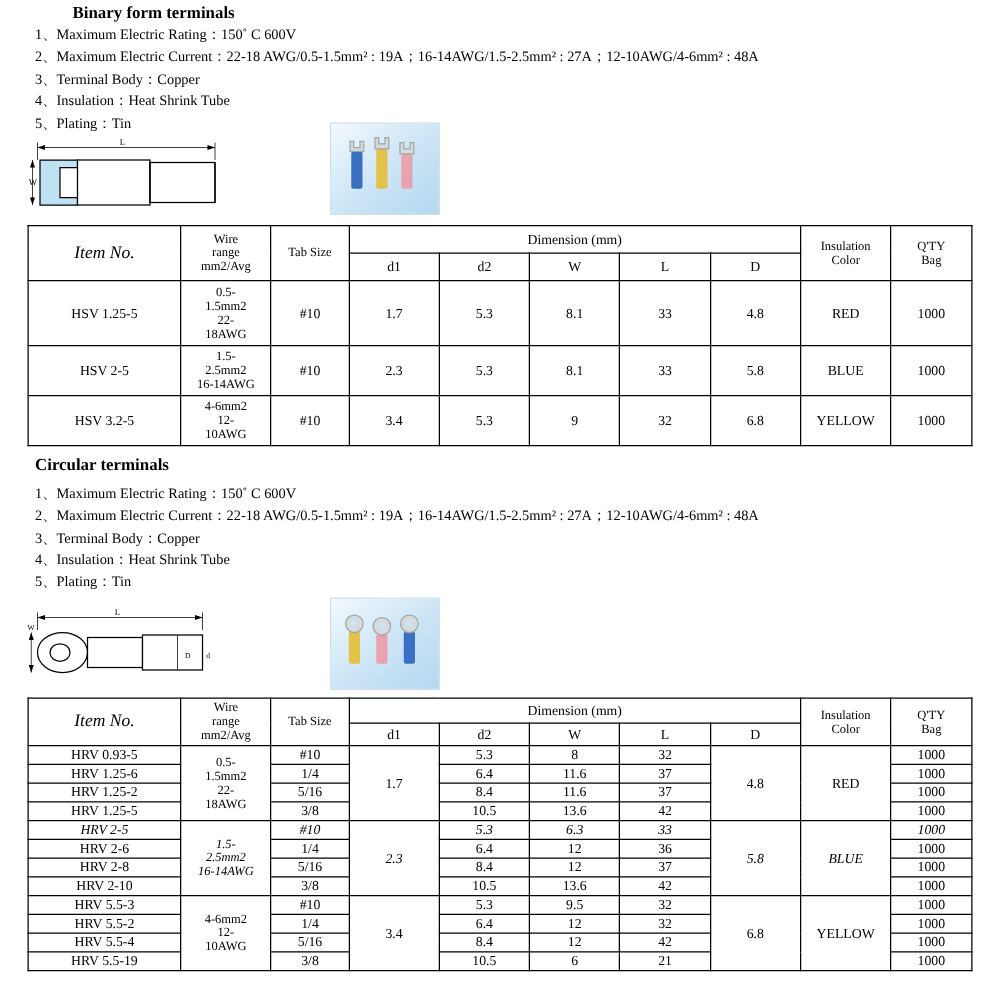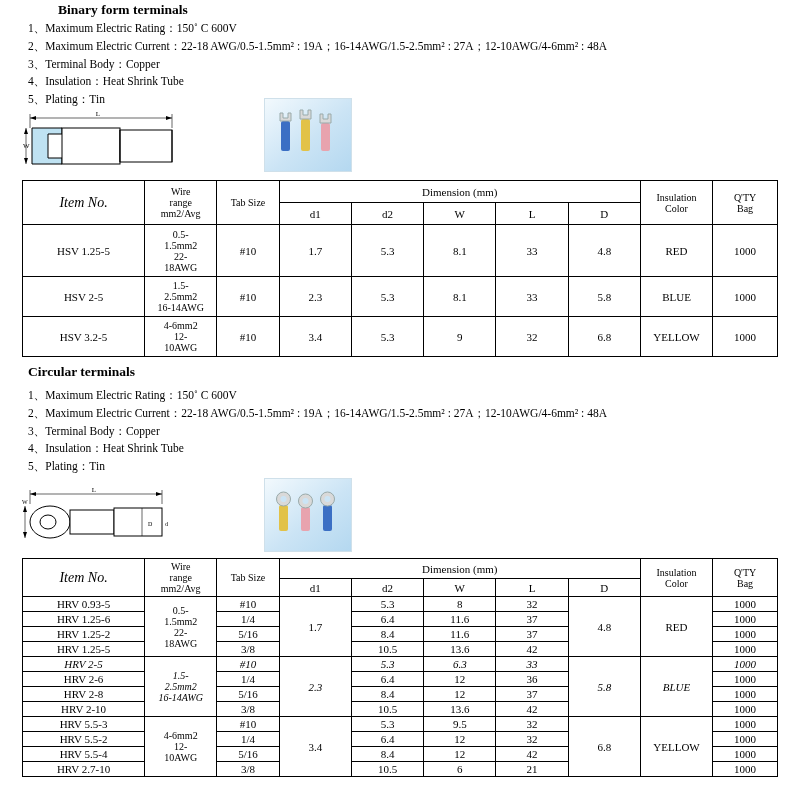--- a/index.html
+++ b/index.html
@@ -419,21 +419,21 @@
       </tr>
       <tr style="height:14px;">
         <td class="cell-left">HRV 5.5-4</td>
         <td>5/16</td>
         <td>8.4</td>
         <td>12</td>
         <td>42</td>
         <td>1000</td>
       </tr>
       <tr style="height:14px;">
-        <td class="cell-left">HRV 2.7-10</td>
+        <td class="cell-left">HRV 5.5-19</td>
         <td>3/8</td>
         <td>10.5</td>
         <td>6</td>
         <td>21</td>
         <td>1000</td>
       </tr>
     </tbody>
   </table>
 
 </div>

